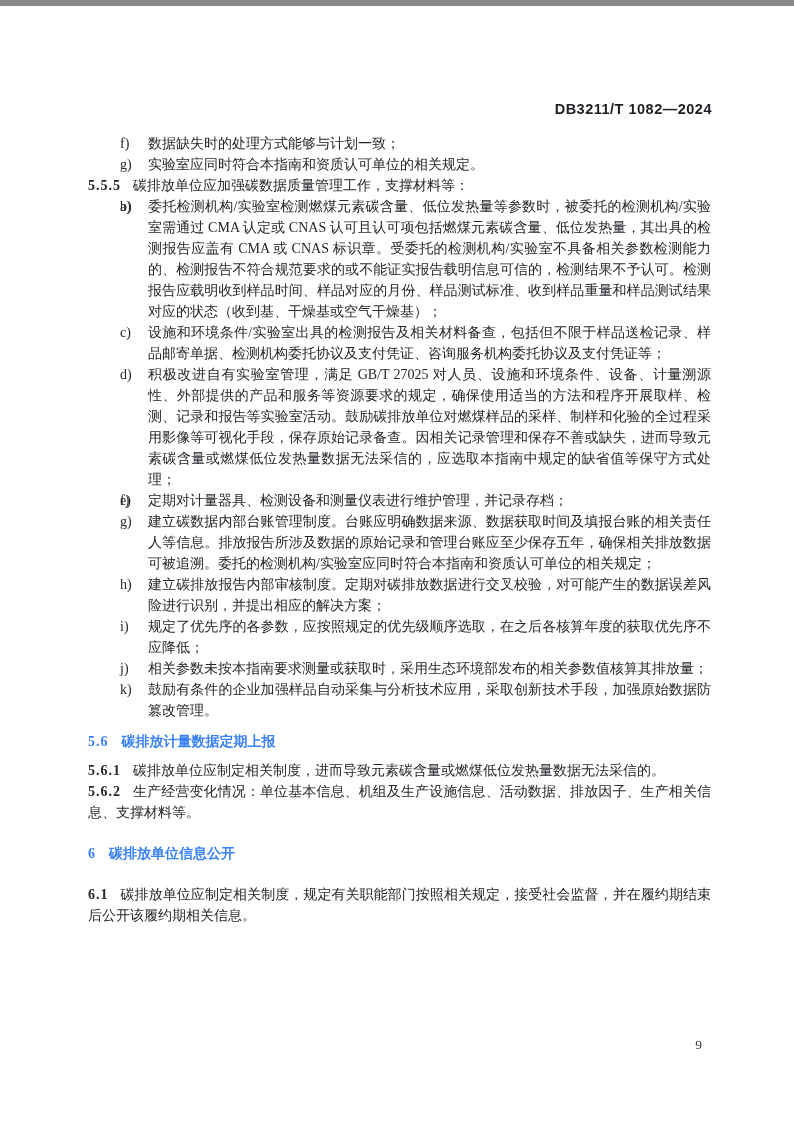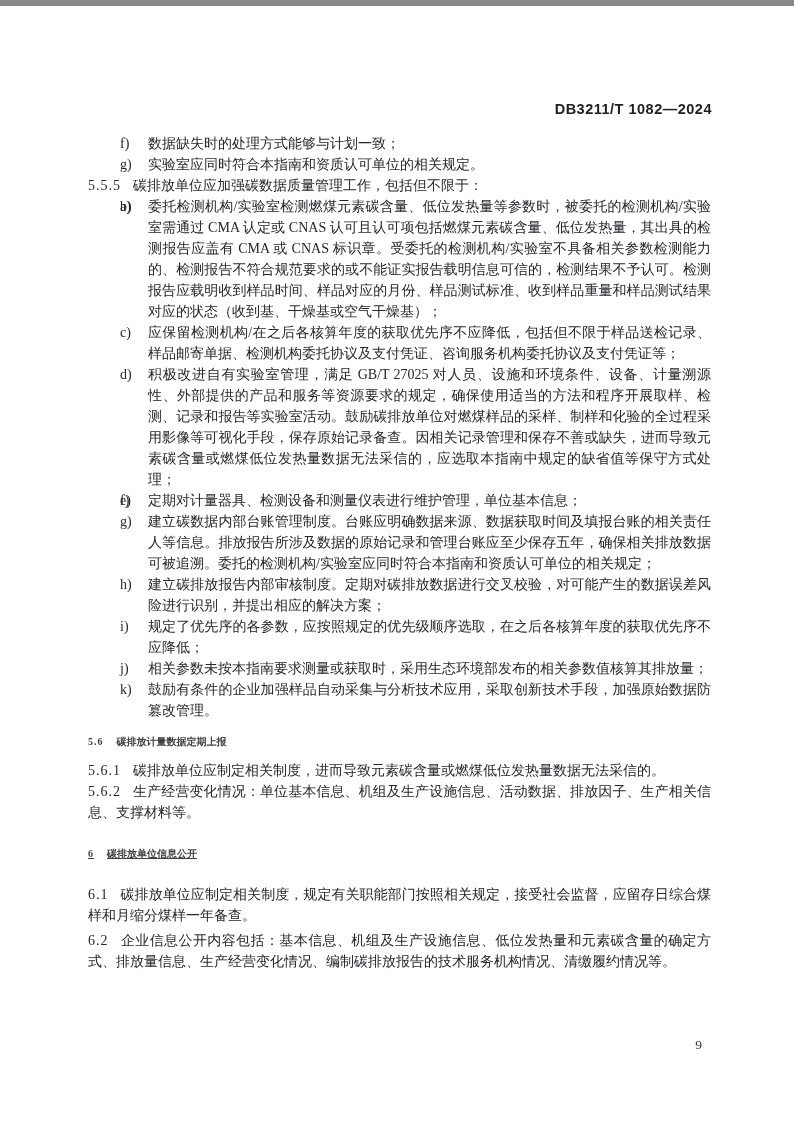--- a/index.html
+++ b/index.html
@@ -37,37 +37,37 @@
     position: relative;
     padding-left: 60px;
   }
   .li .marker {
     position: absolute;
     left: 32px;
     top: 0;
   }
   .clause { text-align: justify; }
   .clause .num {
-    font-weight: normal;
+    font-weight: bold;
     margin-right: 12px;
     letter-spacing: 1px;
     white-space: nowrap;
   }
   .heading {
     font-weight: bold;
-    font-size: 10px;
+    font-size: 14px;
     line-height: 21px;
-    color: #404040;
+    color: #3b82f6;
   }
   .heading .num {
     margin-right: 13px;
     letter-spacing: 1px;
   }
   .h-56 { margin-top: 10px; margin-bottom: 8px; }
-  .h-6  { margin-top: 20px; margin-bottom: 20px; text-decoration: underline; }
+  .h-6  { margin-top: 20px; margin-bottom: 20px; }
   .c-62 { margin-top: 4px; }
   .page-number {
     position: absolute;
     top: 1031px;
     right: 92px;
     font-size: 13.5px;
     color: #33333a;
   }
 </style>
 </head>
@@ -82,44 +82,44 @@
     <div class="li">
       <span class="marker">f)</span>
       <span>数据缺失时的处理方式能够与计划一致；</span>
     </div>
     <div class="li">
       <span class="marker">g)</span>
       <span>实验室应同时符合本指南和资质认可单位的相关规定。</span>
     </div>
 
     <p class="clause">
-      <span class="num">5.5.5</span><span>碳排放单位应加强碳数据质量管理工作，包括但不限于：</span>
+      <span class="num">5.5.5</span><span>碳排放单位应加强碳数据质量管理工作，支撑材料等：</span>
     </p>
 
     <div class="li">
       <span class="marker">a)</span>
     </div>
     <div class="li">
       <span class="marker">b)</span>
       <span>委托检测机构/实验室检测燃煤元素碳含量、低位发热量等参数时，被委托的检测机构/实验室需通过 CMA 认定或 CNAS 认可且认可项包括燃煤元素碳含量、低位发热量，其出具的检测报告应盖有 CMA 或 CNAS 标识章。受委托的检测机构/实验室不具备相关参数检测能力的、检测报告不符合规范要求的或不能证实报告载明信息可信的，检测结果不予认可。检测报告应载明收到样品时间、样品对应的月份、样品测试标准、收到样品重量和样品测试结果对应的状态（收到基、干燥基或空气干燥基）；</span>
     </div>
     <div class="li">
       <span class="marker">c)</span>
-      <span>应保留检测机构/在之后各核算年度的获取优先序不应降低，包括但不限于样品送检记录、样品邮寄单据、检测机构委托协议及支付凭证、咨询服务机构委托协议及支付凭证等；</span>
+      <span>设施和环境条件/实验室出具的检测报告及相关材料备查，包括但不限于样品送检记录、样品邮寄单据、检测机构委托协议及支付凭证、咨询服务机构委托协议及支付凭证等；</span>
     </div>
     <div class="li">
       <span class="marker">d)</span>
       <span>积极改进自有实验室管理，满足 GB/T 27025 对人员、设施和环境条件、设备、计量溯源性、外部提供的产品和服务等资源要求的规定，确保使用适当的方法和程序开展取样、检测、记录和报告等实验室活动。鼓励碳排放单位对燃煤样品的采样、制样和化验的全过程采用影像等可视化手段，保存原始记录备查。因相关记录管理和保存不善或缺失，进而导致元素碳含量或燃煤低位发热量数据无法采信的，应选取本指南中规定的缺省值等保守方式处理；</span>
     </div>
     <div class="li">
       <span class="marker">e)</span>
     </div>
     <div class="li">
       <span class="marker">f)</span>
-      <span>定期对计量器具、检测设备和测量仪表进行维护管理，单位基本信息；</span>
+      <span>定期对计量器具、检测设备和测量仪表进行维护管理，并记录存档；</span>
     </div>
     <div class="li">
       <span class="marker">g)</span>
       <span>建立碳数据内部台账管理制度。台账应明确数据来源、数据获取时间及填报台账的相关责任人等信息。排放报告所涉及数据的原始记录和管理台账应至少保存五年，确保相关排放数据可被追溯。委托的检测机构/实验室应同时符合本指南和资质认可单位的相关规定；</span>
     </div>
     <div class="li">
       <span class="marker">h)</span>
       <span>建立碳排放报告内部审核制度。定期对碳排放数据进行交叉校验，对可能产生的数据误差风险进行识别，并提出相应的解决方案；</span>
     </div>
     <div class="li">
@@ -144,23 +144,20 @@
     </p>
     <p class="clause">
       <span class="num">5.6.2</span><span>生产经营变化情况：单位基本信息、机组及生产设施信息、活动数据、排放因子、生产相关信息、支撑材料等。</span>
     </p>
 
     <h2 class="heading h-6">
       <span class="num">6</span><span>碳排放单位信息公开</span>
     </h2>
 
     <p class="clause">
-      <span class="num">6.1</span><span>碳排放单位应制定相关制度，规定有关职能部门按照相关规定，接受社会监督，应留存日综合煤样和月缩分煤样一年备查。</span>
-    </p>
-    <p class="clause c-62">
-      <span class="num">6.2</span><span>企业信息公开内容包括：基本信息、机组及生产设施信息、低位发热量和元素碳含量的确定方式、排放量信息、生产经营变化情况、编制碳排放报告的技术服务机构情况、清缴履约情况等。</span>
+      <span class="num">6.1</span><span>碳排放单位应制定相关制度，规定有关职能部门按照相关规定，接受社会监督，并在履约期结束后公开该履约期相关信息。</span>
     </p>
 
   </div>
 
   <div class="page-number">9</div>
 
 </div>
 
 </body></html>

